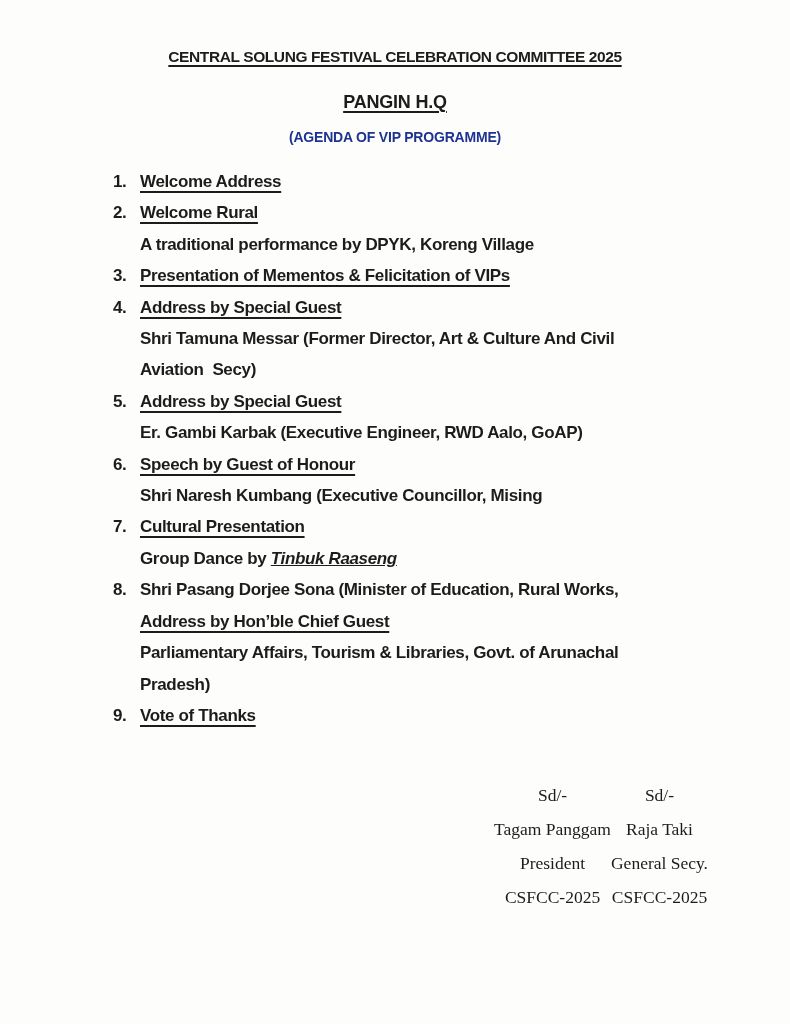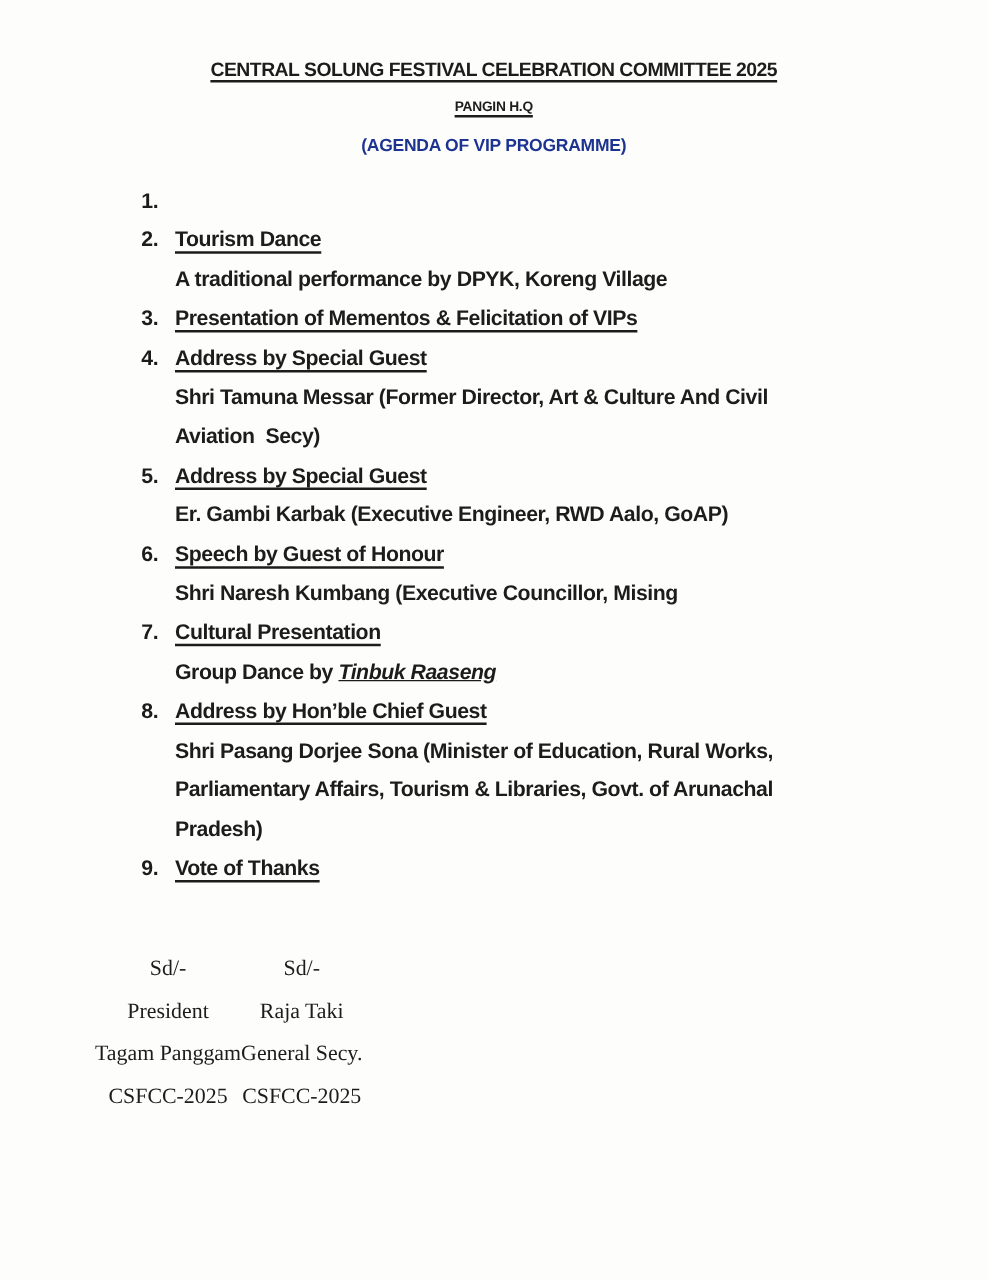--- a/index.html
+++ b/index.html
@@ -26,22 +26,22 @@
   }
   .doc-title {
     font-size: 15.5px;
     font-weight: 700;
     letter-spacing: -0.4px;
     text-decoration: underline;
     text-underline-offset: 3px;
     text-decoration-thickness: 1.6px;
   }
   .doc-subtitle {
-    margin-top: 14px;
-    font-size: 11px;
+    margin-top: 26px;
+    font-size: 18px;
     font-weight: 700;
     letter-spacing: -0.2px;
     text-decoration: underline;
     text-underline-offset: 3px;
     text-decoration-thickness: 1.6px;
   }
   .doc-agenda {
     margin-top: 16px;
     font-size: 14px;
     font-weight: 700;
@@ -77,23 +77,23 @@
     text-underline-offset: 3.5px;
     text-decoration-thickness: 1.8px;
   }
   .italic {
     font-style: italic;
     text-decoration: underline;
   }
   
   .signatures {
     display: flex;
-    justify-content: flex-start;
+    justify-content: flex-end;
     margin-top: 47px;
-    padding-left: 76px;
+    padding-left: 112px;
     padding-right: 82px;
     font-family: "Liberation Serif", serif;
   }
   .sig-block {
     text-align: center;
   }
   .sig-line {
     font-size: 17.5px;
     font-weight: 400;
     line-height: 34px;
@@ -107,26 +107,27 @@
   <div class="header">
     <div class="doc-title">CENTRAL SOLUNG FESTIVAL CELEBRATION COMMITTEE 2025</div>
     <div class="doc-subtitle">PANGIN H.Q</div>
     <div class="doc-agenda" style="color: rgb(29, 51, 144);">(AGENDA OF VIP PROGRAMME)</div>
   </div>
 
   <div class="list">
       <div class="item">
         <div class="num line">1.</div>
         <div class="content">
+          <div class="line"><span class="title-text">Welcome Address</span></div>
         </div>
       </div>
       <div class="item">
         <div class="num line">2.</div>
         <div class="content">
-          <div class="line"><span class="title-text">Tourism Dance</span></div>
+          <div class="line"><span class="title-text">Welcome Rural</span></div>
           <div class="line"><span>A traditional performance by DPYK, Koreng Village</span></div>
         </div>
       </div>
       <div class="item">
         <div class="num line">3.</div>
         <div class="content">
           <div class="line"><span class="title-text">Presentation of Mementos &amp; Felicitation of VIPs</span></div>
         </div>
       </div>
       <div class="item">
@@ -154,39 +155,39 @@
       <div class="item">
         <div class="num line">7.</div>
         <div class="content">
           <div class="line"><span class="title-text">Cultural Presentation</span></div>
           <div class="line"><span>Group Dance by </span><span class="italic">Tinbuk Raaseng</span></div>
         </div>
       </div>
       <div class="item">
         <div class="num line">8.</div>
         <div class="content">
+          <div class="line"><span>Shri Pasang Dorjee Sona (Minister of Education, Rural Works,</span></div>
           <div class="line"><span class="title-text">Address by Hon’ble Chief Guest</span></div>
-          <div class="line"><span>Shri Pasang Dorjee Sona (Minister of Education, Rural Works,</span></div>
           <div class="line"><span>Parliamentary Affairs, Tourism &amp; Libraries, Govt. of Arunachal</span></div>
           <div class="line"><span>Pradesh)</span></div>
         </div>
       </div>
       <div class="item">
         <div class="num line">9.</div>
         <div class="content">
           <div class="line"><span class="title-text">Vote of Thanks</span></div>
         </div>
       </div>
     </div>
 
   <div class="signatures">
     <div class="sig-block">
       <div class="sig-line">Sd/-</div>
+      <div class="sig-line">Tagam Panggam</div>
       <div class="sig-line">President</div>
-      <div class="sig-line">Tagam Panggam</div>
       <div class="sig-line">CSFCC-2025</div>
     </div>
     <div class="sig-block">
       <div class="sig-line">Sd/-</div>
       <div class="sig-line">Raja Taki</div>
       <div class="sig-line">General Secy.</div>
       <div class="sig-line">CSFCC-2025</div>
     </div>
   </div>
 

